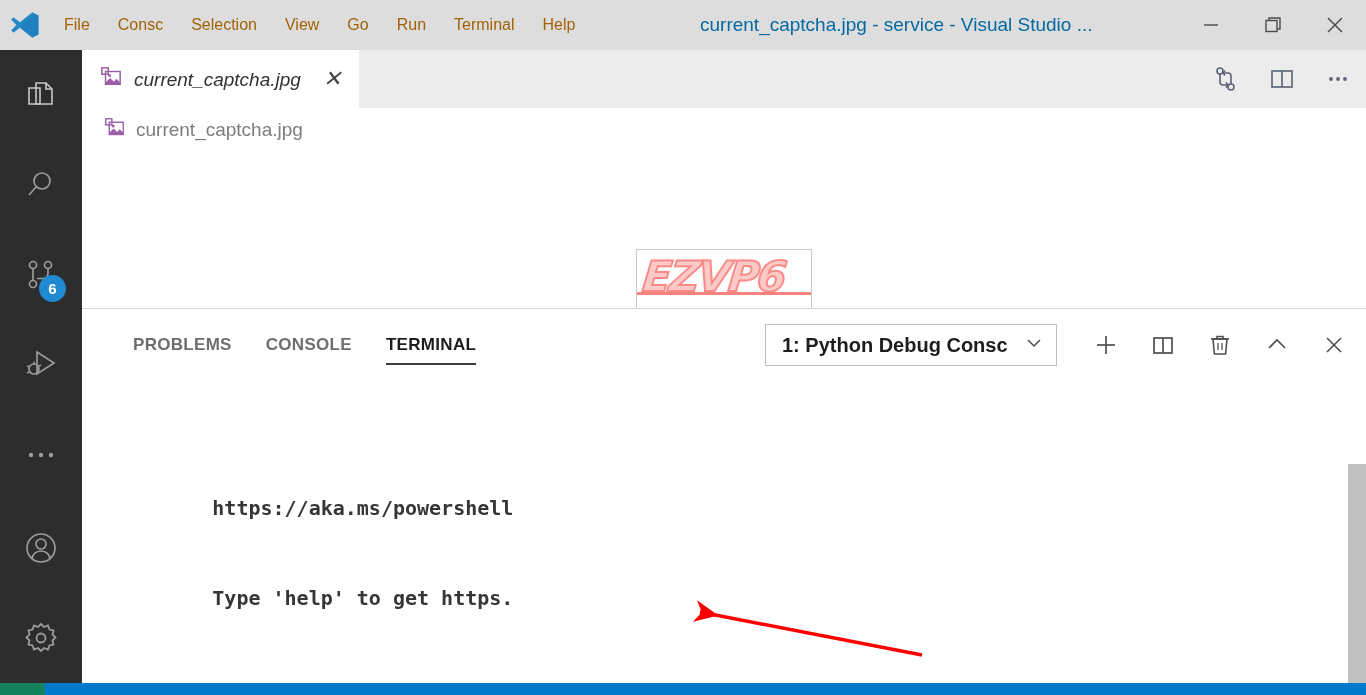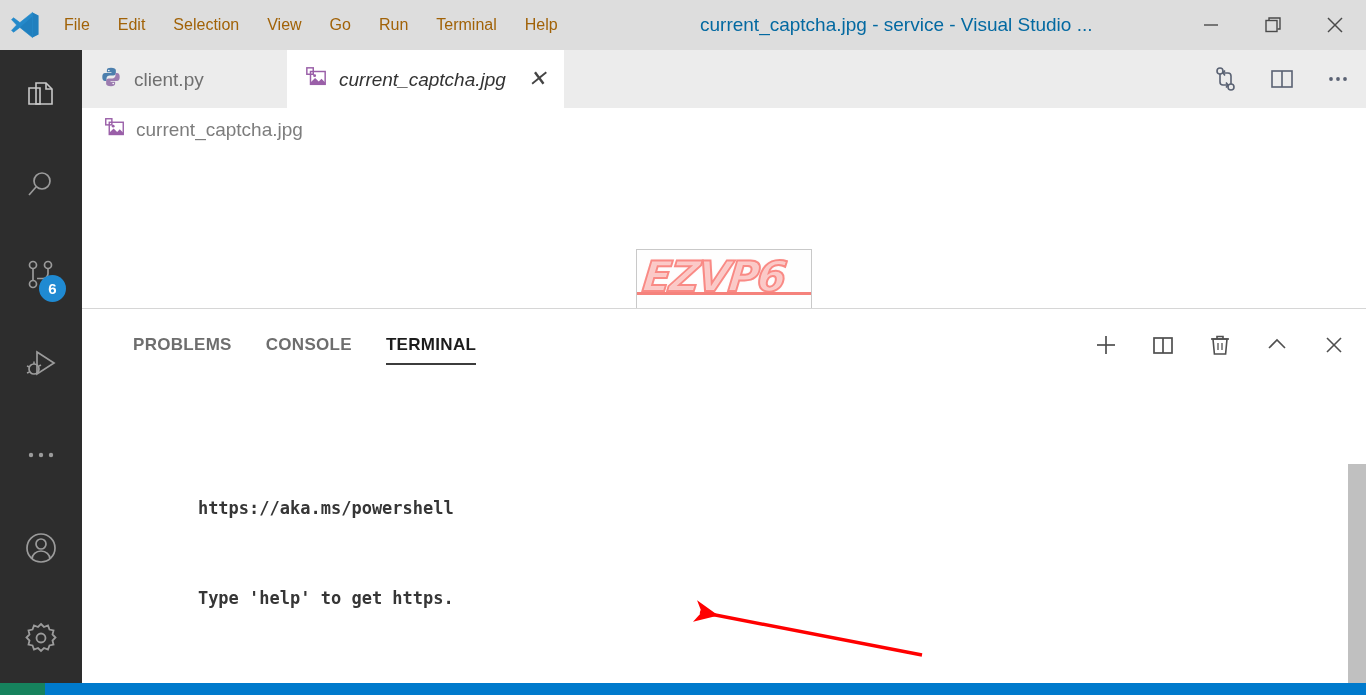--- a/index.html
+++ b/index.html
@@ -312,21 +312,21 @@
 
   
   .terminal {
     position: absolute;
     left: 0;
     top: 72px;
     width: 1220px;
     height: 303px;
     padding: 22px 0 0 34px;
     font-family: "DejaVu Sans Mono", monospace;
-    font-size: 17px;
+    font-size: 20px;
     line-height: 30px;
     color: #363636;
     white-space: pre;
     overflow: hidden;
   }
   .t-line { height: 30px; }
   .t-dark { color: #363636; }
   .term-scrollbar {
     position: absolute;
     right: 0;
@@ -367,21 +367,21 @@
     <div class="vscode-logo">
       <svg width="30" height="30" viewBox="0 0 100 100">
         <path d="M75 8 L95 18 L95 82 L75 92 L33 58 L12 74 L5 68 L22 50 L5 32 L12 26 L33 42 Z" fill="#2489ca"></path>
         <path d="M75 8 L95 18 L95 82 L75 92 L33 58 L75 22 Z" fill="#1a6ea8" opacity="0.35"></path>
         <path d="M33 42 L12 26 L5 32 L22 50 L5 68 L12 74 L33 58 L75 92 L75 8 Z" fill="none" stroke="#2489ca" stroke-width="2"></path>
       </svg>
     </div>
 
     <div class="menubar">
       <div class="menu-item">File</div>
-      <div class="menu-item">Edit</div>
+      <div class="menu-item">Consc</div>
       <div class="menu-item">Selection</div>
       <div class="menu-item">View</div>
       <div class="menu-item">Go</div>
       <div class="menu-item">Run</div>
       <div class="menu-item">Terminal</div>
       <div class="menu-item">Help</div>
     </div>
 
     <div class="window-title">current_captcha.jpg - service - Visual Studio ...</div>
 
@@ -463,31 +463,20 @@
           <circle cx="19" cy="19" r="4.5"></circle>
           <path d="M19 5 l3 3 l4 -1.5 l1.5 4 l4 1 l-1 4 l3 3 l-3 3 l1 4 l-4 1 l-1.5 4 l-4 -1.5 l-3 3 l-3 -3 l-4 1.5 l-1.5 -4 l-4 -1 l1 -4 l-3 -3 l3 -3 l-1 -4 l4 -1 l1.5 -4 l4 1.5 z"></path>
         </g>
       </svg>
     </div>
   </div>
 
   <div class="editor-region">
 
     <div class="tabbar">
-      <div class="tab inactive-py">
-        <span>
-          <svg width="22" height="22" viewBox="0 0 24 24">
-            <path d="M12 2c-3 0-4.5.8-4.5 2.6v2.2h5v.8H5.5C3.6 7.6 2.5 9 2.5 12s1 4.4 3 4.4h1.6v-2.6c0-2 1.6-3.4 3.6-3.4h3.8c1.6 0 2.8-1.2 2.8-2.7V4.6C17.3 3 15.6 2 12 2z" fill="#4c7fad"></path>
-            <path d="M12 22c3 0 4.5-.8 4.5-2.6v-2.2h-5v-.8h7c1.9 0 3-1.4 3-4.4s-1-4.4-3-4.4h-1.6v2.6c0 2-1.6 3.4-3.6 3.4H9.5c-1.6 0-2.8 1.2-2.8 2.7v3.1C6.7 21 8.4 22 12 22z" fill="#9c7cb0"></path>
-            <circle cx="9.6" cy="4.9" r="0.9" fill="#fff"></circle>
-            <circle cx="14.4" cy="19.1" r="0.9" fill="#fff"></circle>
-          </svg>
-        </span>
-        <span class="tab-label">client.py</span>
-      </div>
 
       <div class="tab active">
         <span>
           <svg width="22" height="22" viewBox="0 0 24 24">
             <rect x="2" y="2" width="7" height="7" fill="none" stroke="#9a5fa8" stroke-width="1.6"></rect>
             <rect x="6" y="6" width="16" height="14" fill="none" stroke="#9a5fa8" stroke-width="1.6"></rect>
             <circle cx="10.5" cy="10.5" r="1.6" fill="#9a5fa8"></circle>
             <path d="M6 18 l5 -5 l4 4 l3 -3 l4 4 v2 H6 z" fill="#9a5fa8"></path>
           </svg>
         </span>
@@ -543,20 +532,28 @@
   </div>
 
   <div class="panel">
     <div class="panel-header">
       <div class="panel-tabs">
         <div class="panel-tab">PROBLEMS</div>
         <div class="panel-tab">CONSOLE</div>
         <div class="panel-tab active">TERMINAL</div>
       </div>
 
+      <div class="term-select">
+        <span>1: Python Debug Consc</span>
+        <span>
+          <svg width="20" height="20" viewBox="0 0 20 20">
+            <path d="M4 7 L10 13 L16 7" fill="none" stroke="#4a4a4a" stroke-width="1.5"></path>
+          </svg>
+        </span>
+      </div>
 
       <div class="panel-actions">
         <div class="pa-btn">
           <svg width="28" height="28" viewBox="0 0 28 28">
             <line x1="14" y1="5" x2="14" y2="23" stroke="#4f4f4f" stroke-width="1.7"></line>
             <line x1="5" y1="14" x2="23" y2="14" stroke="#4f4f4f" stroke-width="1.7"></line>
           </svg>
         </div>
         <div class="pa-btn">
           <svg width="28" height="28" viewBox="0 0 28 28">

